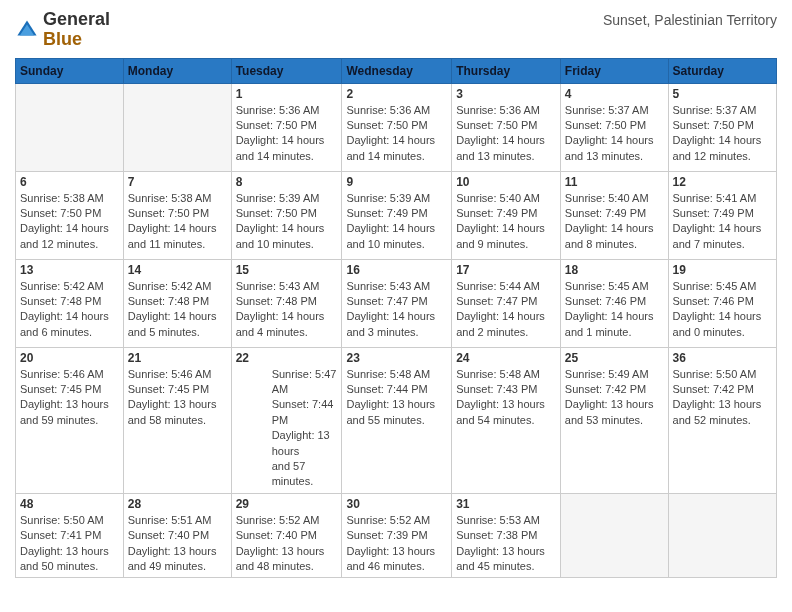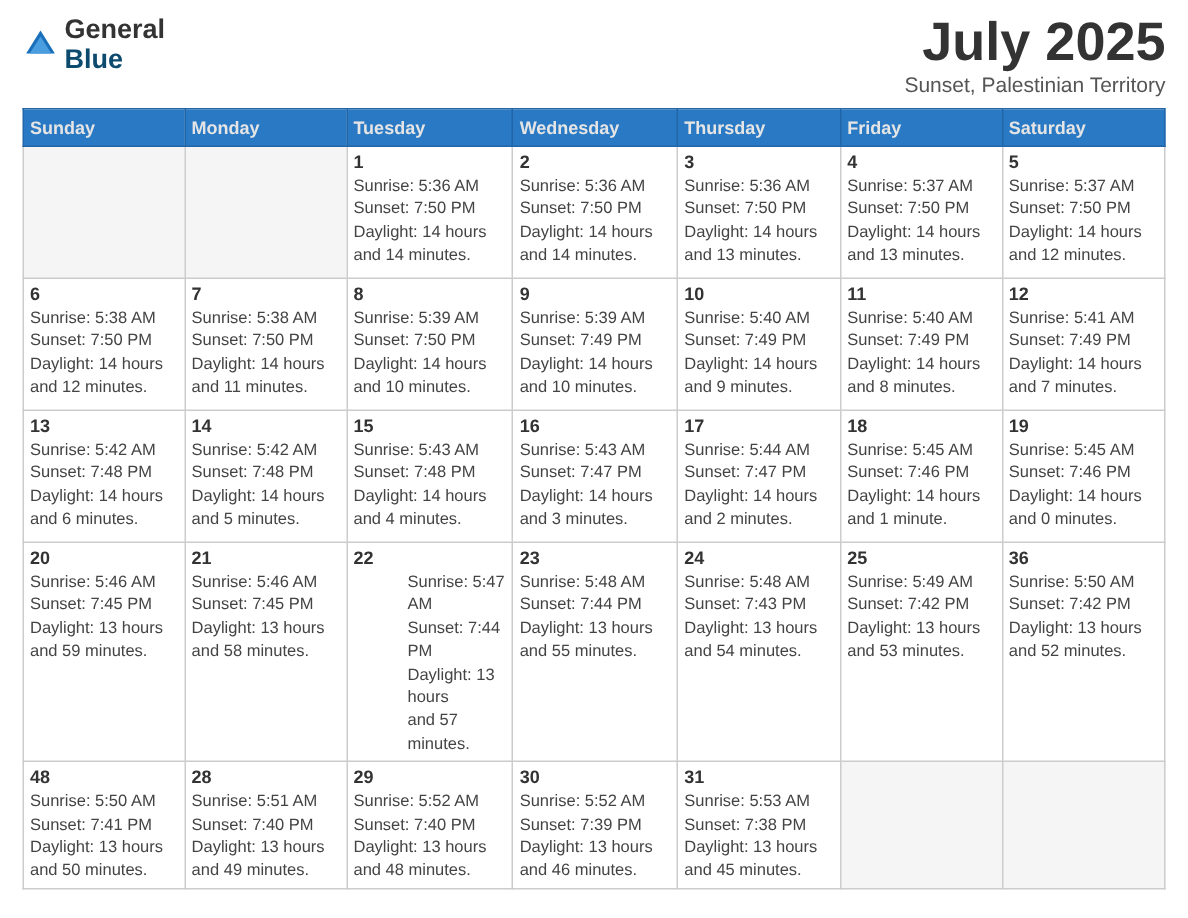--- a/index.html
+++ b/index.html
@@ -26,21 +26,21 @@
       display: flex;
       align-items: center;
       gap: 4px;
     }
     .logo-text {
       font-size: 18px;
       font-weight: bold;
       line-height: 1.1;
     }
     .logo-general { color: #333; }
-    .logo-blue { color: #0c4a6e; }
+    .logo-blue { color: #a16207; }
     .logo-icon {
       width: 24px;
       height: 24px;
     }
     .title-block {
       text-align: right;
     }
     .month-title {
       font-size: 36px;
       font-weight: bold;
@@ -52,21 +52,21 @@
       color: #555;
       margin-top: 2px;
     }
     .calendar {
       width: 100%;
       border-collapse: collapse;
       border: 1px solid #ccc;
     }
     .calendar th {
       background: #2979c4;
-      color: #e5e5e5;
+      color: #0f172a;
       font-size: 12px;
       font-weight: bold;
       padding: 5px 4px;
       text-align: left;
       border: 1px solid #2266a8;
     }
     .calendar td {
       vertical-align: top;
       border: 1px solid #ccc;
       padding: 3px 4px;
@@ -104,21 +104,20 @@
       <svg class="logo-icon" viewBox="0 0 30 30" xmlns="http://www.w3.org/2000/svg">
         <polygon points="15,3 27,22 3,22" fill="#1a6fba"></polygon>
         <polygon points="15,8 24,22 6,22" fill="#4a9edf"></polygon>
       </svg>
       <div class="logo-text">
         <span class="logo-general">General</span><br>
         <span class="logo-blue">Blue</span>
       </div>
     </div>
     <div class="title-block">
-      <div class="month-title">July 2025</div>
       <div class="location">Sunset, Palestinian Territory</div>
     </div>
   </div>
 
   <table class="calendar">
     <thead>
       <tr>
       <th>Sunday</th>
           <th>Monday</th>
           <th>Tuesday</th>

